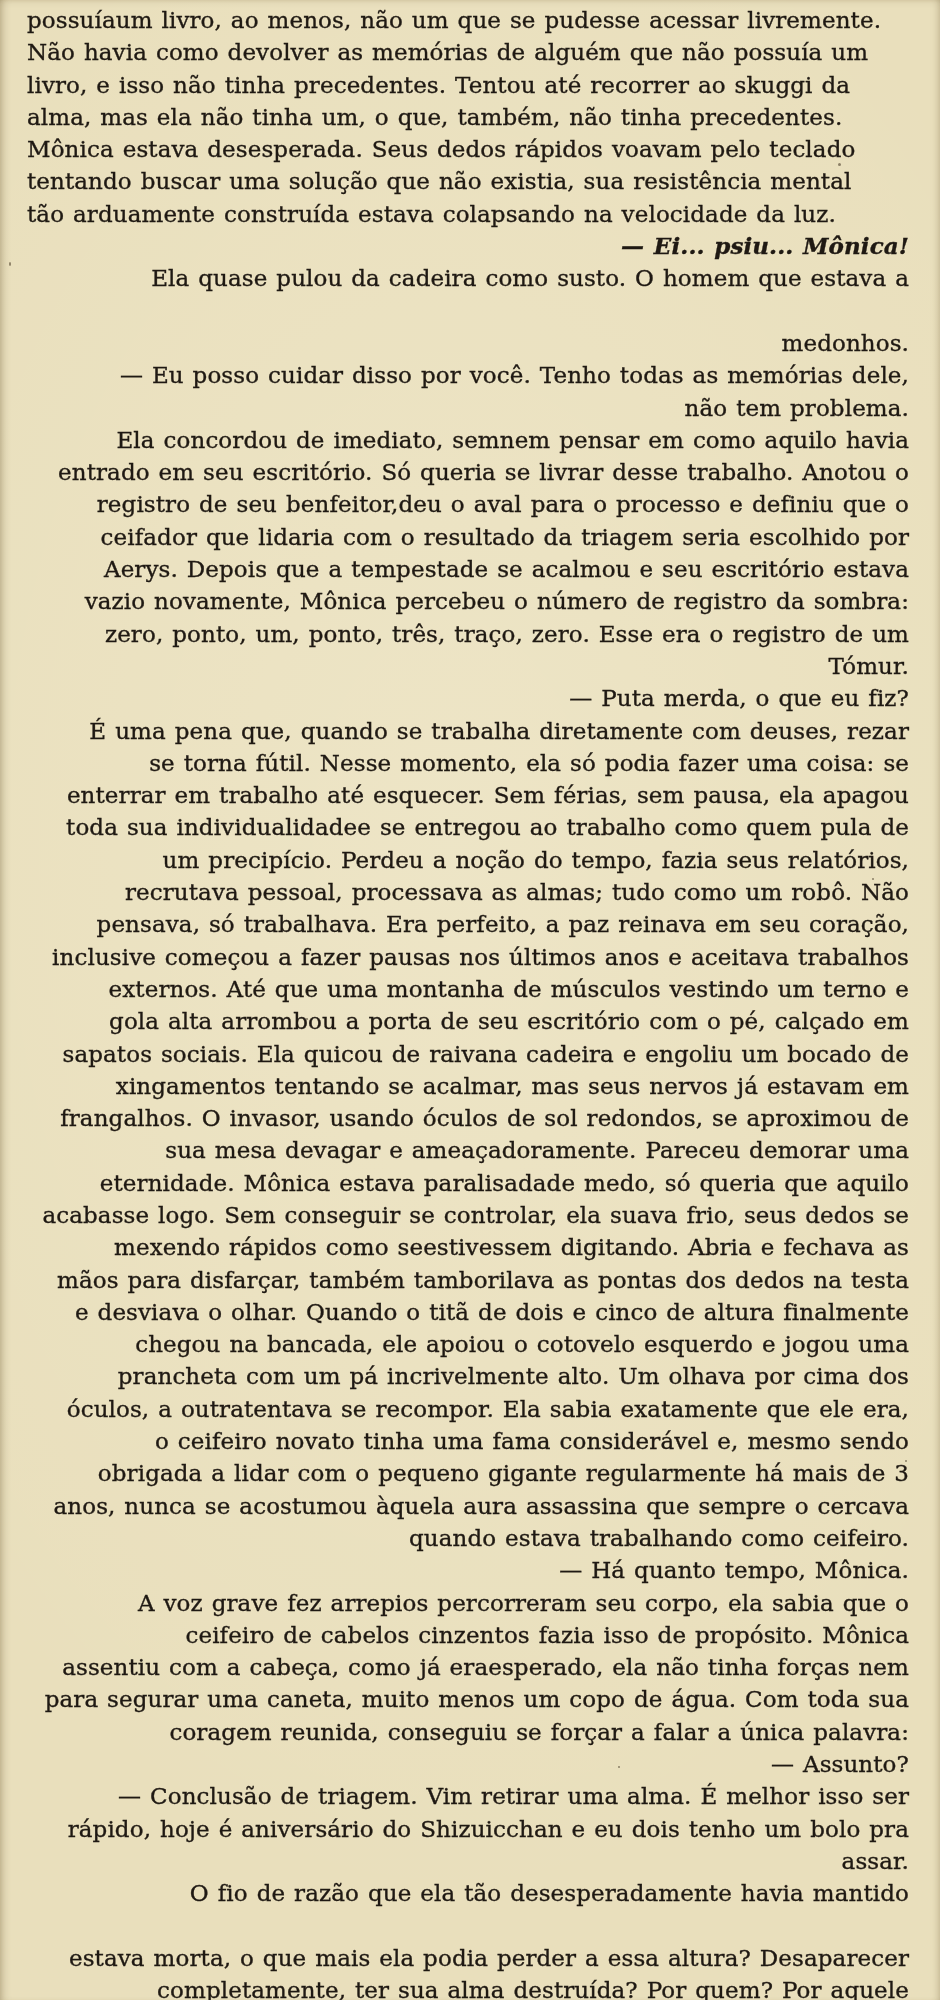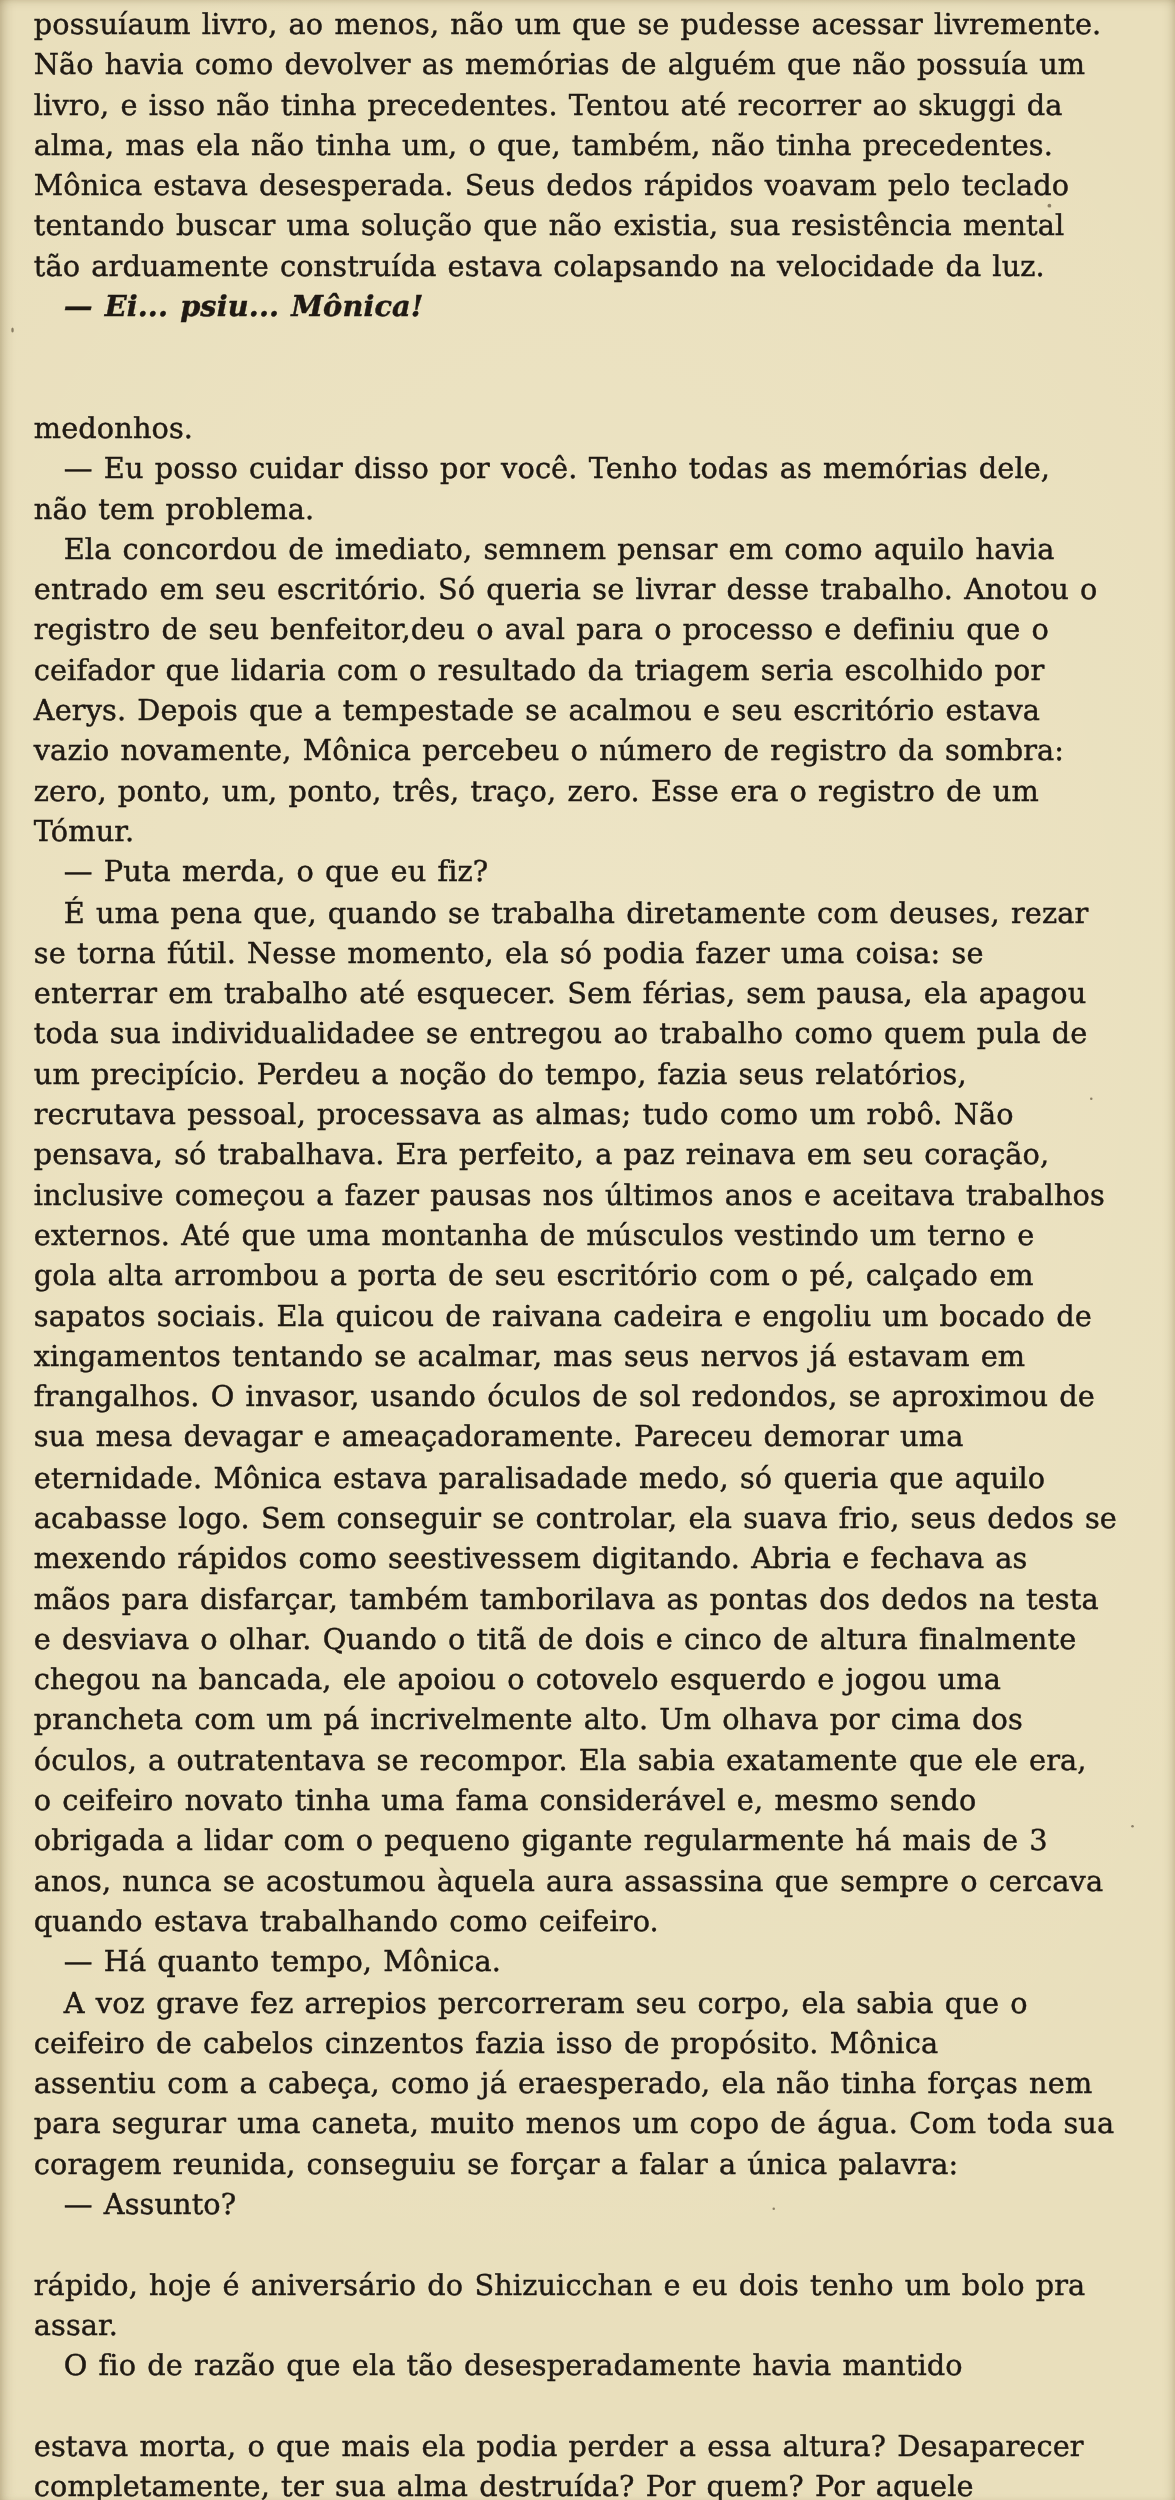--- a/index.html
+++ b/index.html
@@ -39,20 +39,21 @@
     -webkit-text-stroke: 0.35px var(--ink, #1f1913);
     letter-spacing: 0.1px;
     word-spacing: 1.5px;
   }
   .para {
     margin: 0;
     padding: 0;
   }
   .para.indent {
     text-indent: 24px;
+    text-align: right;
   }
   .para.bold-italic {
     font-weight: bold;
     font-style: italic;
   }
   .speck {
     position: absolute;
     background: rgba(60,48,30,0.55);
     border-radius: 50%;
   }
@@ -63,29 +64,29 @@
   .speck.s5 { left: 618px; top: 1766px; width: 2px; height: 2px; }
   .speck.s6 { left: 306px; top: 1018px; width: 2px; height: 2px; }
 </style>
 </head>
 <body>
 
 <div class="page">
   <div class="text-block">
       <p class="para"><span>possuíaum livro, ao menos, não um que se pudesse acessar livremente.</span><br><span>Não havia como devolver as memórias de alguém que não possuía um</span><br><span>livro, e isso não tinha precedentes. Tentou até recorrer ao skuggi da</span><br><span>alma, mas ela não tinha um, o que, também, não tinha precedentes.</span><br><span>Mônica estava desesperada. Seus dedos rápidos voavam pelo teclado</span><br><span>tentando buscar uma solução que não existia, sua resistência mental</span><br><span>tão arduamente construída estava colapsando na velocidade da luz.</span></p>
       <p class="para indent bold-italic"><span>— Ei... psiu... Mônica!</span></p>
-      <p class="para indent"><br><br><span>medonhos.</span></p>
+      <p class="para indent"><span>Ela quase pulou da cadeira como susto. O homem que estava a</span><br><br><span>medonhos.</span></p>
       <p class="para indent"><span>— Eu posso cuidar disso por você. Tenho todas as memórias dele,</span><br><span>não tem problema.</span></p>
       <p class="para indent"><span>Ela concordou de imediato, semnem pensar em como aquilo havia</span><br><span>entrado em seu escritório. Só queria se livrar desse trabalho. Anotou o</span><br><span>registro de seu benfeitor,deu o aval para o processo e definiu que o</span><br><span>ceifador que lidaria com o resultado da triagem seria escolhido por</span><br><span>Aerys. Depois que a tempestade se acalmou e seu escritório estava</span><br><span>vazio novamente, Mônica percebeu o número de registro da sombra:</span><br><span>zero, ponto, um, ponto, três, traço, zero. Esse era o registro de um</span><br><span>Tómur.</span></p>
       <p class="para indent"><span>— Puta merda, o que eu fiz?</span></p>
       <p class="para indent"><span>É uma pena que, quando se trabalha diretamente com deuses, rezar</span><br><span>se torna fútil. Nesse momento, ela só podia fazer uma coisa: se</span><br><span>enterrar em trabalho até esquecer. Sem férias, sem pausa, ela apagou</span><br><span>toda sua individualidadee se entregou ao trabalho como quem pula de</span><br><span>um precipício. Perdeu a noção do tempo, fazia seus relatórios,</span><br><span>recrutava pessoal, processava as almas; tudo como um robô. Não</span><br><span>pensava, só trabalhava. Era perfeito, a paz reinava em seu coração,</span><br><span>inclusive começou a fazer pausas nos últimos anos e aceitava trabalhos</span><br><span>externos. Até que uma montanha de músculos vestindo um terno e</span><br><span>gola alta arrombou a porta de seu escritório com o pé, calçado em</span><br><span>sapatos sociais. Ela quicou de raivana cadeira e engoliu um bocado de</span><br><span>xingamentos tentando se acalmar, mas seus nervos já estavam em</span><br><span>frangalhos. O invasor, usando óculos de sol redondos, se aproximou de</span><br><span>sua mesa devagar e ameaçadoramente. Pareceu demorar uma</span><br><span>eternidade. Mônica estava paralisadade medo, só queria que aquilo</span><br><span>acabasse logo. Sem conseguir se controlar, ela suava frio, seus dedos se</span><br><span>mexendo rápidos como seestivessem digitando. Abria e fechava as</span><br><span>mãos para disfarçar, também tamborilava as pontas dos dedos na testa</span><br><span>e desviava o olhar. Quando o titã de dois e cinco de altura finalmente</span><br><span>chegou na bancada, ele apoiou o cotovelo esquerdo e jogou uma</span><br><span>prancheta com um pá incrivelmente alto. Um olhava por cima dos</span><br><span>óculos, a outratentava se recompor. Ela sabia exatamente que ele era,</span><br><span>o ceifeiro novato tinha uma fama considerável e, mesmo sendo</span><br><span>obrigada a lidar com o pequeno gigante regularmente há mais de 3</span><br><span>anos, nunca se acostumou àquela aura assassina que sempre o cercava</span><br><span>quando estava trabalhando como ceifeiro.</span></p>
       <p class="para indent"><span>— Há quanto tempo, Mônica.</span></p>
       <p class="para indent"><span>A voz grave fez arrepios percorreram seu corpo, ela sabia que o</span><br><span>ceifeiro de cabelos cinzentos fazia isso de propósito. Mônica</span><br><span>assentiu com a cabeça, como já eraesperado, ela não tinha forças nem</span><br><span>para segurar uma caneta, muito menos um copo de água. Com toda sua</span><br><span>coragem reunida, conseguiu se forçar a falar a única palavra:</span></p>
       <p class="para indent"><span>— Assunto?</span></p>
-      <p class="para indent"><br><span>rápido, hoje é aniversário do Shizuicchan e eu dois tenho um bolo pra</span><br><span>assar.</span></p>
+      <p class="para indent"><span>— Conclusão de triagem. Vim retirar uma alma. É melhor isso ser</span><br><span>rápido, hoje é aniversário do Shizuicchan e eu dois tenho um bolo pra</span><br><span>assar.</span></p>
       <p class="para indent"><span>O fio de razão que ela tão desesperadamente havia mantido</span><br><br><span>estava morta, o que mais ela podia perder a essa altura? Desaparecer</span><br><span>completamente, ter sua alma destruída? Por quem? Por aquele</span></p>
     </div>
   <div class="speck s1"></div>
   <div class="speck s2"></div>
   <div class="speck s3"></div>
   <div class="speck s4"></div>
   <div class="speck s5"></div>
   <div class="speck s6"></div>
 </div>
 

